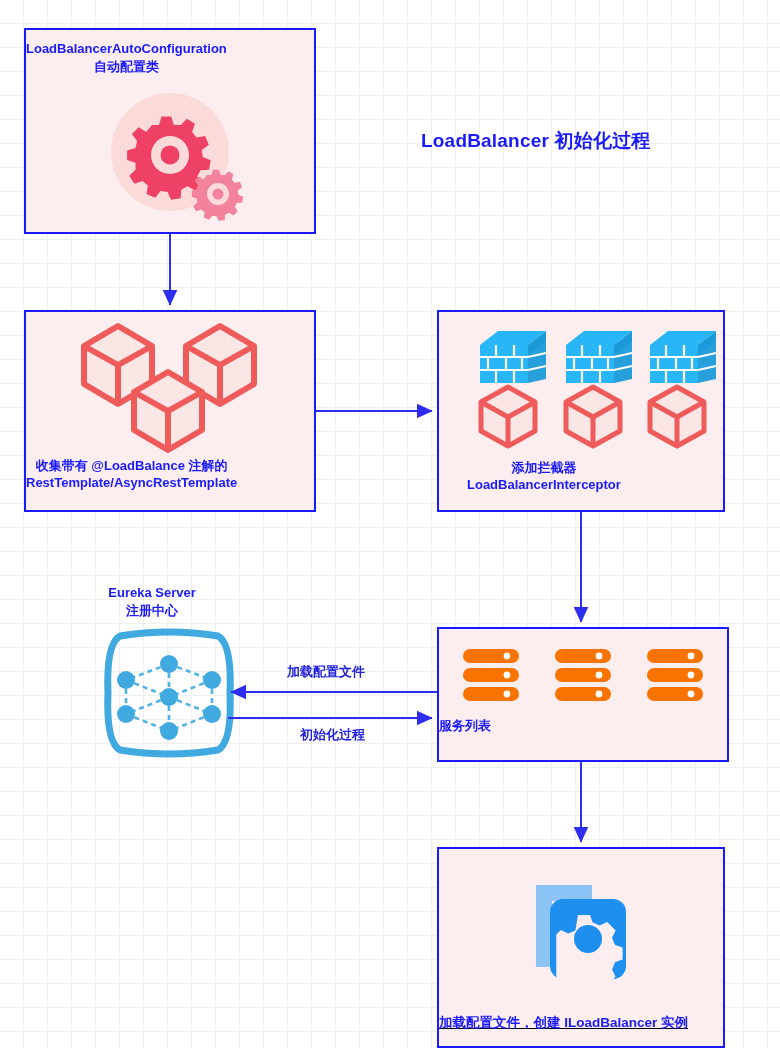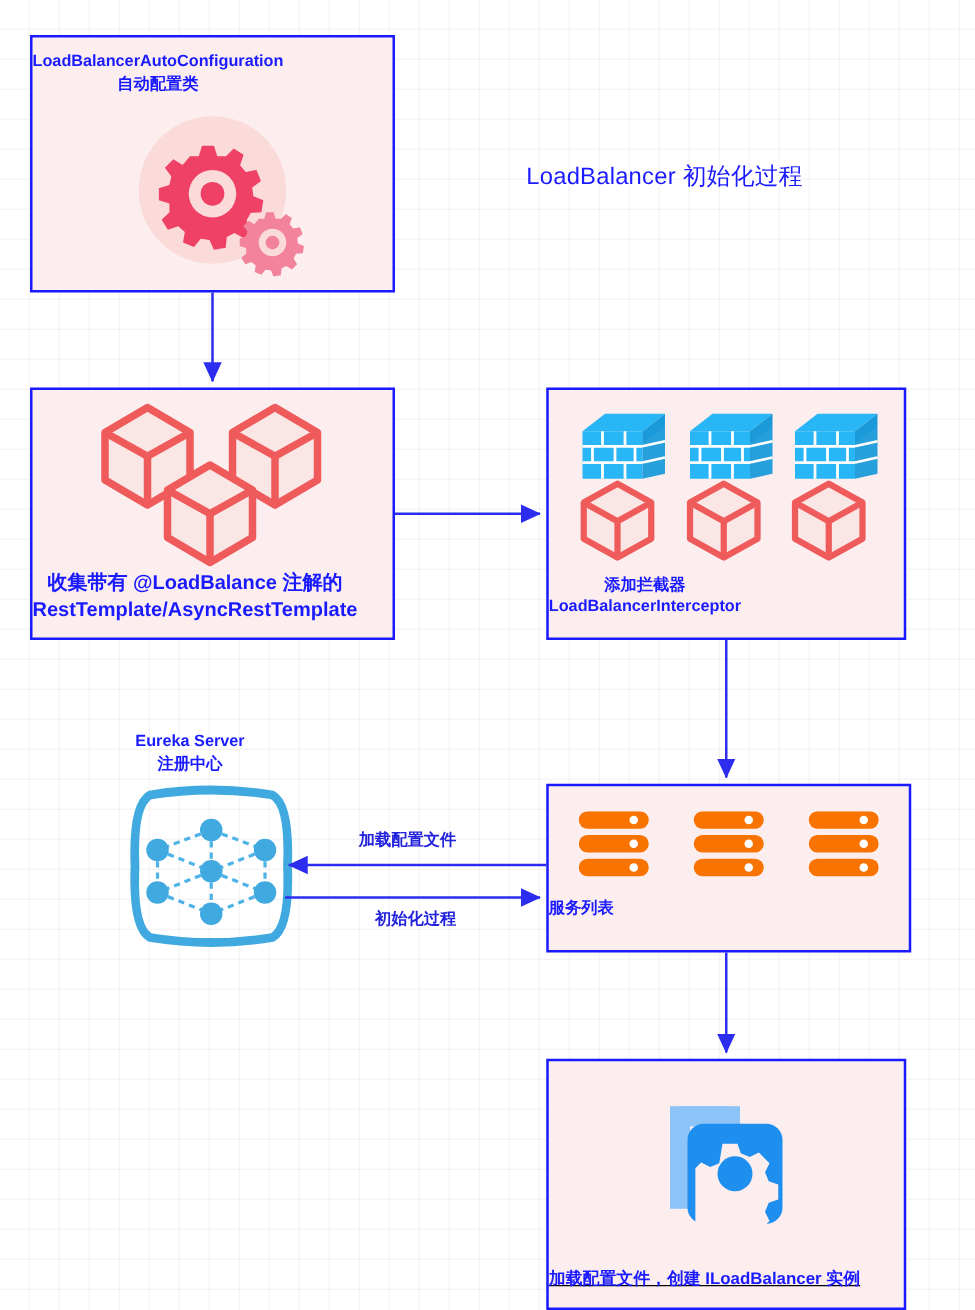--- a/index.html
+++ b/index.html
@@ -29,21 +29,21 @@
   .node-title {
     color: #1a1aff;
     font-weight: bold;
     text-align: center;
     line-height: 1.35;
     white-space: pre-line;
   }
   .diagram-title {
     position: absolute;
     color: #1a1aff;
-    font-weight: normal;
+    font-weight: bold;
     font-size: 19px;
     letter-spacing: .2px;
   }
   .edge-label {
     position: absolute;
     color: #2222dd;
     font-weight: bold;
     font-size: 13px;
     white-space: nowrap;
   }
@@ -107,25 +107,25 @@
             <path d="M40,43 L40,82"></path>
           </g>
           <g transform="translate(68,52)">
             <path d="M40,4 L74,24 L74,62 L40,82 L6,62 L6,24 Z"></path>
             <path d="M6,24 L40,43 L74,24"></path>
             <path d="M40,43 L40,82"></path>
           </g>
         </g>
       </svg>
     </div>
-    <div class="node-title" style="font-size:16px; padding-bottom:18px;">收集带有 @LoadBalance 注解的
+    <div class="node-title" style="font-size:13px; padding-bottom:18px;">收集带有 @LoadBalance 注解的
 RestTemplate/AsyncRestTemplate</div>
   </div>
 
-  <div class="node" style="left:437px; top:310px; width:288px; height:202px; justify-content:flex-start;">
+  <div class="node" style="left:437px; top:310px; width:288px; height:202px; justify-content:flex-start;padding-left:28px;">
     <div class="icon-wrap" style="flex:1; width:100%; padding-top:6px;">
       <svg width="250" height="130" viewBox="0 0 250 130">
         <g>
 
           <g transform="translate(4,0)">
             <path d="M6,22 L24,8 L72,8 L54,22 Z" fill="#29b6f6"></path>
             <path d="M54,22 L72,8 L72,18 L54,32 Z" fill="#1a9ad8"></path>
             <rect x="6" y="22" width="48" height="38" fill="#29b6f6"></rect>
             <path d="M54,22 L72,18 L72,56 L54,60 Z" fill="#1a9ad8" opacity="0.95"></path>
             <g stroke="#ffffff" stroke-width="2.2" fill="none">

